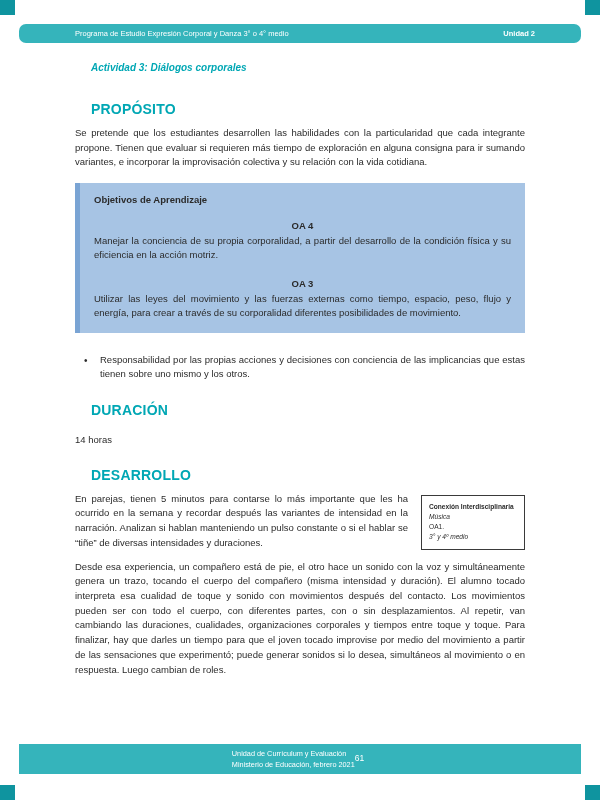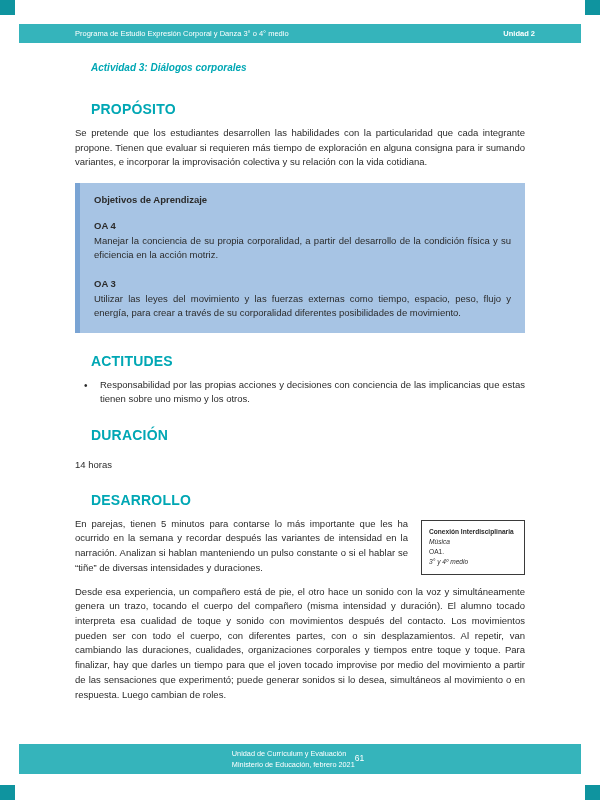--- a/index.html
+++ b/index.html
@@ -7,21 +7,21 @@
     position:relative;width:600px;height:800px;background:#ffffff;overflow:hidden;
     font-family:"Liberation Sans", sans-serif;color:var(--text,#2b2b2b);
   }
   .corner{position:absolute;width:15px;height:15px;background:var(--teal_dark,#0f949f);}
   .corner.tl{top:0;left:0}.corner.tr{top:0;right:0}.corner.bl{bottom:0;left:0}.corner.br{bottom:0;right:0}
 
   .header-band{
     position:absolute;top:24px;left:19px;right:19px;height:19px;
     background:var(--teal_band,#35b4bb);color:#ffffff;
     display:flex;align-items:center;justify-content:space-between;
-    font-size:7.5px;padding:0 46px 0 56px;box-sizing:border-box;
+    font-size:7.5px;padding:0 46px 0 56px;box-sizing:border-box;border-radius:7px;
   }
   .header-band .unit{font-weight:bold;padding-left:46px;}
 
   .footer-band{
     position:absolute;bottom:26px;left:19px;right:19px;height:30px;
     background:var(--teal_band,#35b4bb);color:#ffffff;
     display:flex;align-items:center;justify-content:center;
     font-size:7.3px;line-height:1.55;padding:0 60px 0 56px;box-sizing:border-box;
   }
   .footer-band .pagenum{font-size:8.5px;}
@@ -31,21 +31,21 @@
   .activity-title{font-size:10px;font-weight:bold;color:var(--teal_heading,#00a7b4);margin:0 0 28px 16px;font-style:italic;}
 
   .sec-heading{font-size:14px;font-weight:bold;color:var(--teal_heading,#00a7b4);margin:0 0 9px 16px;letter-spacing:.2px;}
   .body-text{font-size:9.5px;line-height:1.55;text-align:justify;margin:0;}
 
   .oa-box{
     background:var(--box_blue,#a7c4e4);border-left:5px solid var(--box_blue_edge,#7aa4d4);
     margin:13px 0 20px 0;padding:11px 14px 13px 14px;
   }
   .oa-box .box-heading{font-size:9.5px;font-weight:bold;margin:0 0 15px 0;}
-  .oa-box .oa-code{font-size:9.5px;font-weight:bold;margin:0 0 3px 0;}
+  .oa-box .oa-code{font-size:9.5px;font-weight:bold;margin:0 0 3px 0;text-align:center;}
   .oa-box .oa-text{font-size:9.5px;line-height:1.5;text-align:justify;margin:0 0 15px 0;}
   .oa-box .oa-item:last-child .oa-text{margin-bottom:0;}
 
   ul.actitudes-list{list-style:none;margin:0 0 20px 0;padding:0;}
   ul.actitudes-list li{
     position:relative;padding-left:25px;font-size:9.5px;line-height:1.5;
     text-align:justify;margin-bottom:9px;
   }
   ul.actitudes-list li::before{content:"\2022";position:absolute;left:9px;top:0;font-size:10px;}
 
@@ -90,21 +90,20 @@
         <p class="oa-code">OA 4</p>
         <p class="oa-text">Manejar la conciencia de su propia corporalidad, a partir del desarrollo de la condición física y su eficiencia en la acción motriz.</p>
       </div>
       <div class="oa-item">
         <p class="oa-code">OA 3</p>
         <p class="oa-text">Utilizar las leyes del movimiento y las fuerzas externas como tiempo, espacio, peso, flujo y energía, para crear a través de su corporalidad diferentes posibilidades de movimiento.</p>
       </div>
     </div>
 
     <div>
-      <h2 class="sec-heading">ACTITUDES</h2>
       <ul class="actitudes-list">
         <li>Responsabilidad por las propias acciones y decisiones con conciencia de las implicancias que estas tienen sobre uno mismo y los otros.</li>
       </ul>
     </div>
 
     <div>
       <h2 class="sec-heading">DURACIÓN</h2>
       <p class="duracion-value">14 horas</p>
     </div>
 

